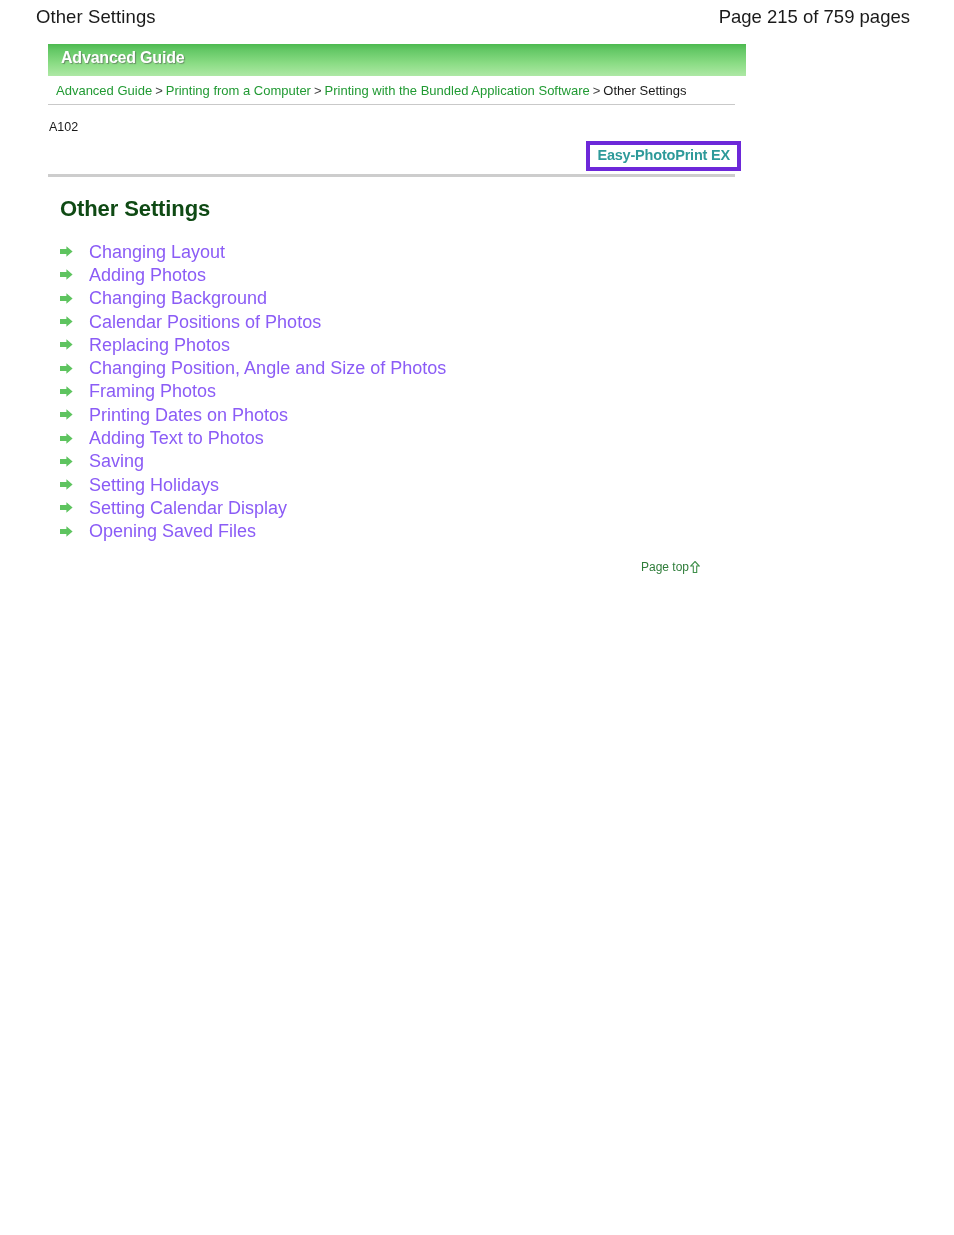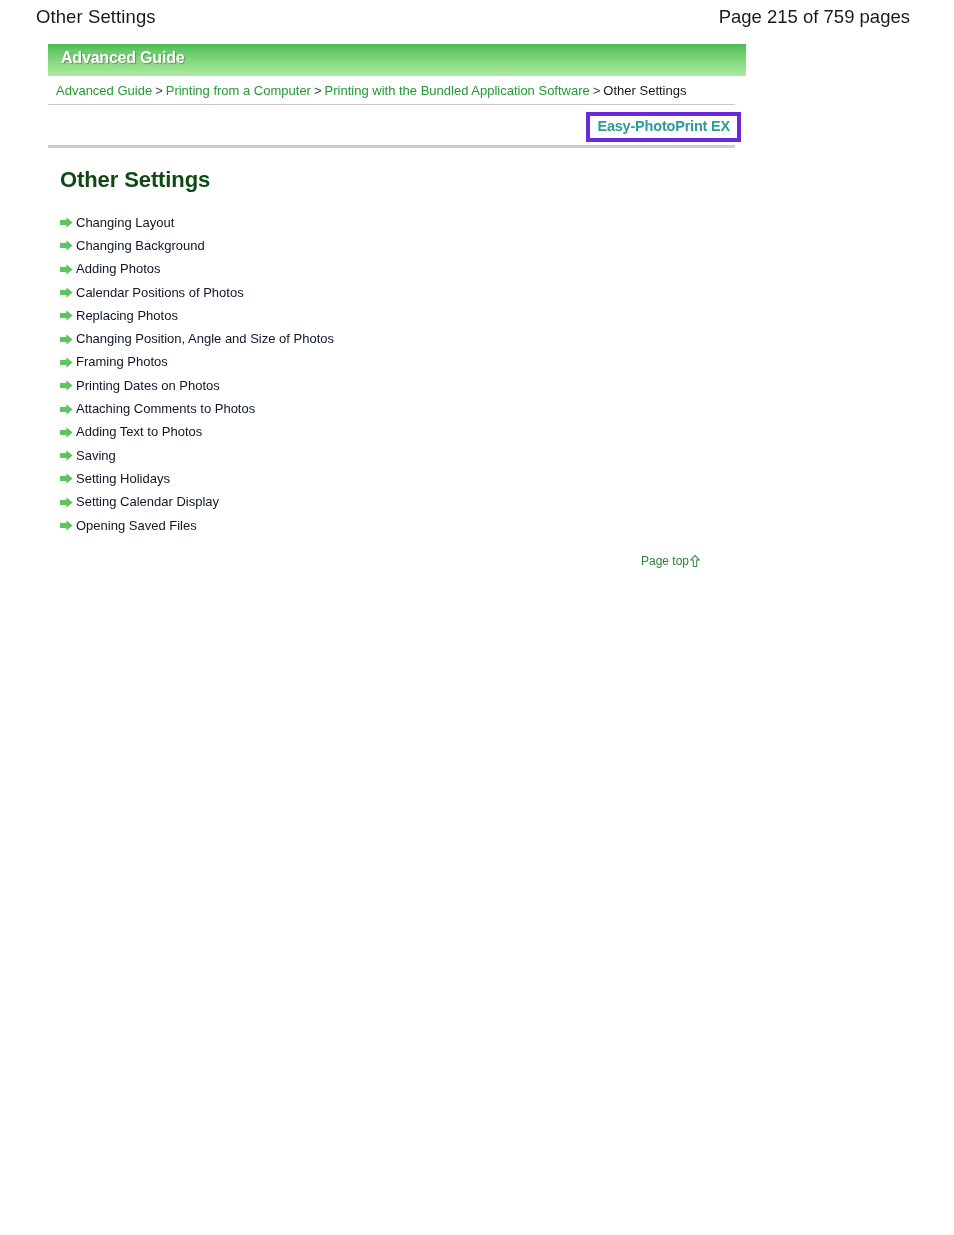--- a/index.html
+++ b/index.html
@@ -156,25 +156,26 @@
     height: 11px;
     margin-right: 3px;
     display: inline-block;
     position: relative;
     top: 0px;
   }
   .arrow-icon svg {
     display: block;
   }
   .link-item-label {
-    font-size: 13px;
-    color: #0f172a;
+    font-size: 18px;
+    color: #8b5cf6;
     line-height: 16px;
     white-space: nowrap;
     text-decoration: none;
+    margin-left: 13px;
   }
 
   
   .page-top-row {
     position: relative;
     height: 22px;
     margin-top: 13px;
     padding-right: 48px;
     display: flex;
     justify-content: flex-end;
@@ -207,20 +208,21 @@
 <div class="content">
 
   <div class="guide-banner">
     <span class="banner-label">Advanced Guide</span>
   </div>
 
   <div class="breadcrumb">
     <a class="crumb-link" href="#">Advanced Guide</a><span class="crumb-sep">&gt;</span><a class="crumb-link" href="#">Printing from a Computer</a><span class="crumb-sep">&gt;</span><a class="crumb-link" href="#">Printing with the Bundled Application Software</a><span class="crumb-sep">&gt;</span><span class="crumb-current">Other Settings</span>
   </div>
 
+  <div class="doc-code">A102</div>
 
   <div class="badge-row">
     <span class="product-badge">Easy-PhotoPrint EX</span>
   </div>
 
   <div class="thick-rule"></div>
 
   <h1 class="section-heading">Other Settings</h1>
 
   <ul class="link-list">
@@ -231,36 +233,36 @@
           </svg>
       </span>
       <a class="link-item-label" href="#">Changing Layout</a>
     </li>
     <li>
       <span class="arrow-icon">
         <svg width="13" height="11" viewBox="0 0 13 11">
             <path d="M0 3 L6.4 3 L6.4 0.3 L12.6 5.5 L6.4 10.7 L6.4 8 L0 8 Z" fill="#5ec45f"></path>
           </svg>
       </span>
+      <a class="link-item-label" href="#">Adding Photos</a>
+    </li>
+    <li>
+      <span class="arrow-icon">
+        <svg width="13" height="11" viewBox="0 0 13 11">
+            <path d="M0 3 L6.4 3 L6.4 0.3 L12.6 5.5 L6.4 10.7 L6.4 8 L0 8 Z" fill="#5ec45f"></path>
+          </svg>
+      </span>
       <a class="link-item-label" href="#">Changing Background</a>
     </li>
     <li>
       <span class="arrow-icon">
         <svg width="13" height="11" viewBox="0 0 13 11">
             <path d="M0 3 L6.4 3 L6.4 0.3 L12.6 5.5 L6.4 10.7 L6.4 8 L0 8 Z" fill="#5ec45f"></path>
           </svg>
       </span>
-      <a class="link-item-label" href="#">Adding Photos</a>
-    </li>
-    <li>
-      <span class="arrow-icon">
-        <svg width="13" height="11" viewBox="0 0 13 11">
-            <path d="M0 3 L6.4 3 L6.4 0.3 L12.6 5.5 L6.4 10.7 L6.4 8 L0 8 Z" fill="#5ec45f"></path>
-          </svg>
-      </span>
       <a class="link-item-label" href="#">Calendar Positions of Photos</a>
     </li>
     <li>
       <span class="arrow-icon">
         <svg width="13" height="11" viewBox="0 0 13 11">
             <path d="M0 3 L6.4 3 L6.4 0.3 L12.6 5.5 L6.4 10.7 L6.4 8 L0 8 Z" fill="#5ec45f"></path>
           </svg>
       </span>
       <a class="link-item-label" href="#">Replacing Photos</a>
     </li>
@@ -280,28 +282,20 @@
       </span>
       <a class="link-item-label" href="#">Framing Photos</a>
     </li>
     <li>
       <span class="arrow-icon">
         <svg width="13" height="11" viewBox="0 0 13 11">
             <path d="M0 3 L6.4 3 L6.4 0.3 L12.6 5.5 L6.4 10.7 L6.4 8 L0 8 Z" fill="#5ec45f"></path>
           </svg>
       </span>
       <a class="link-item-label" href="#">Printing Dates on Photos</a>
-    </li>
-    <li>
-      <span class="arrow-icon">
-        <svg width="13" height="11" viewBox="0 0 13 11">
-            <path d="M0 3 L6.4 3 L6.4 0.3 L12.6 5.5 L6.4 10.7 L6.4 8 L0 8 Z" fill="#5ec45f"></path>
-          </svg>
-      </span>
-      <a class="link-item-label" href="#">Attaching Comments to Photos</a>
     </li>
     <li>
       <span class="arrow-icon">
         <svg width="13" height="11" viewBox="0 0 13 11">
             <path d="M0 3 L6.4 3 L6.4 0.3 L12.6 5.5 L6.4 10.7 L6.4 8 L0 8 Z" fill="#5ec45f"></path>
           </svg>
       </span>
       <a class="link-item-label" href="#">Adding Text to Photos</a>
     </li>
     <li>

